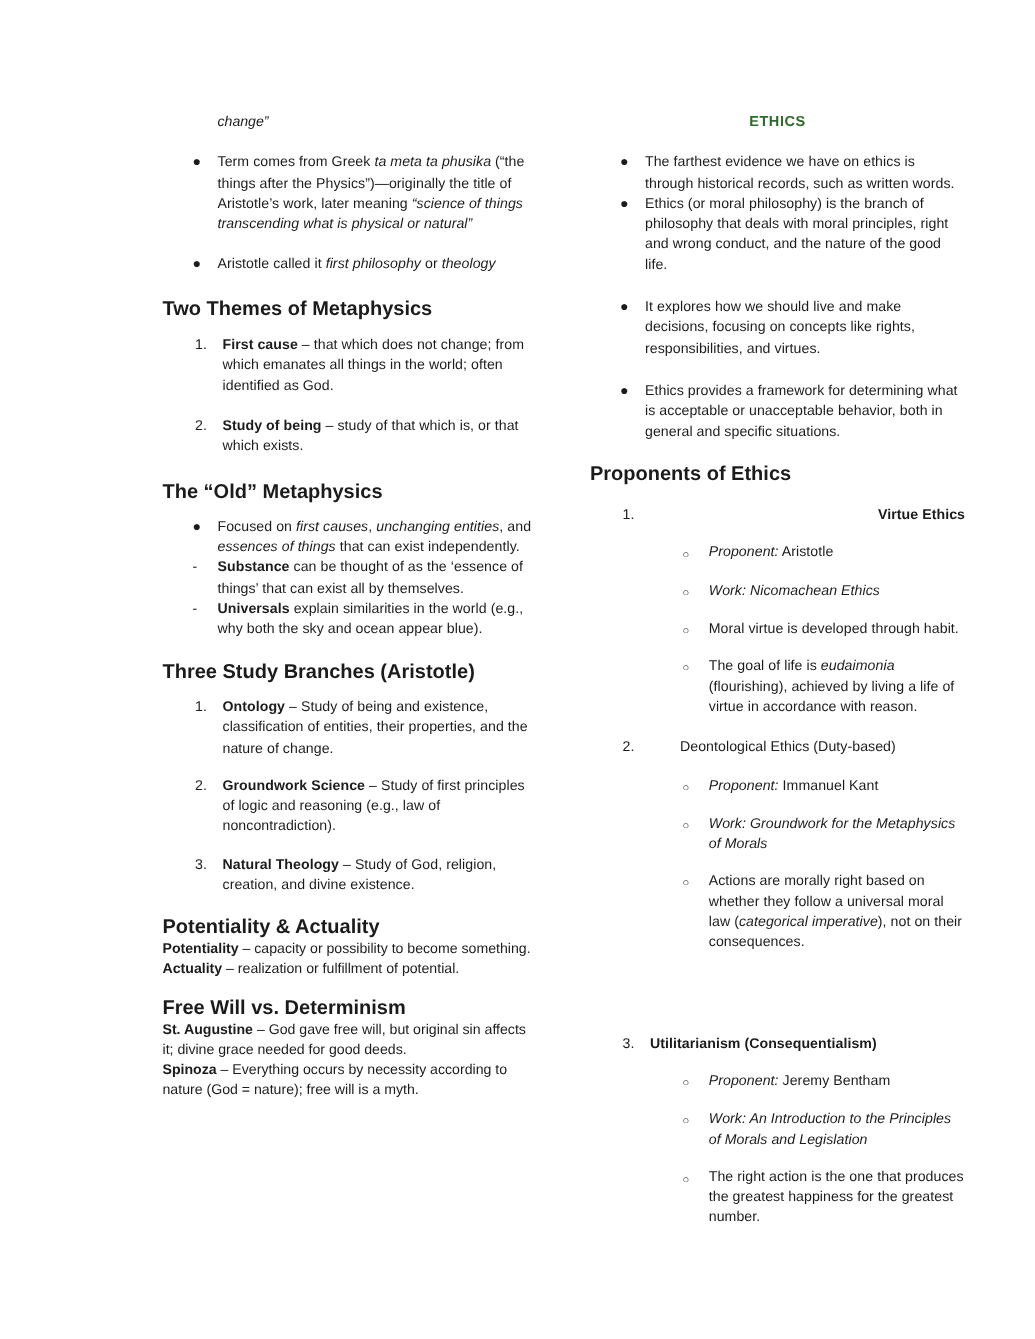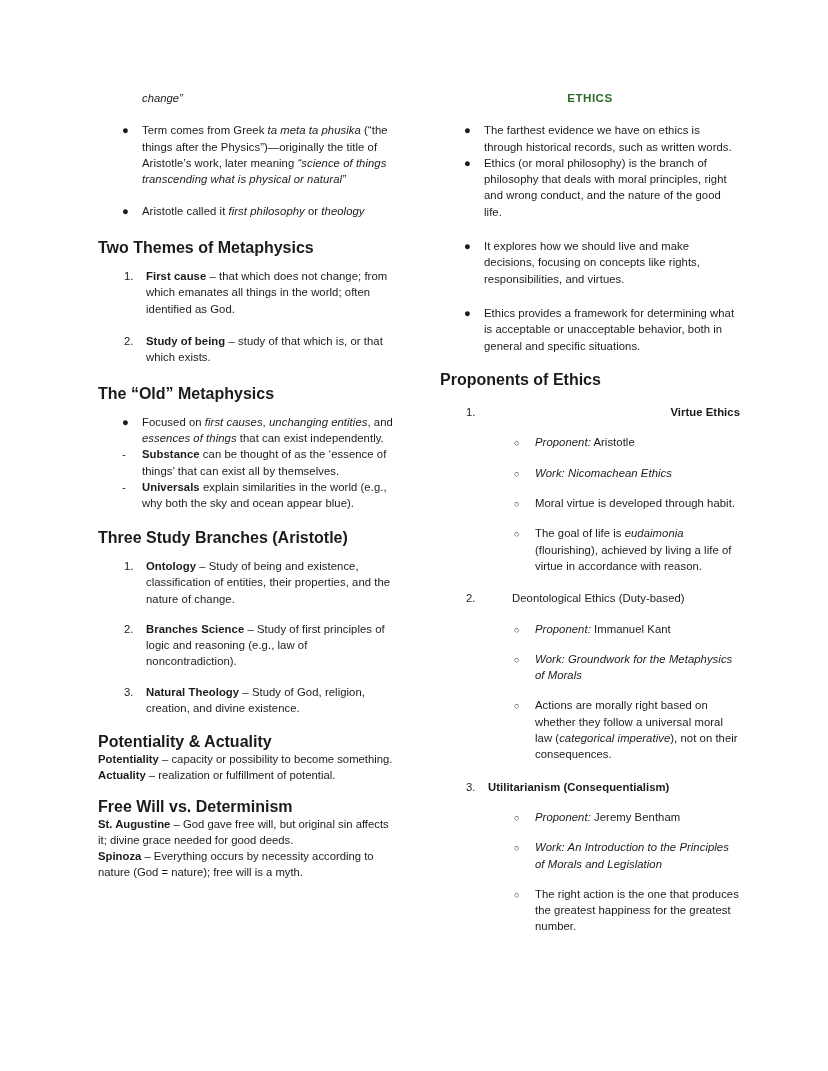--- a/index.html
+++ b/index.html
@@ -27,20 +27,21 @@
 
   .columns {
     display: flex;
     align-items: flex-start;
     gap: 38px;
   }
 
   .col {
     width: 300px;
     flex: 0 0 300px;
+    margin-left: 32px;
   }
   .col-right {
     width: 300px;
     flex: 0 0 300px;
     margin-left: 4px;
   }
 
   
   .blk {
     font-size: 11.3px;
@@ -216,21 +217,21 @@
       <div class="sp-12"></div>
 
       <div>
         <div class="li li-num blk">
           <span class="marker">1.</span>
           <span class="body-text"><b>Ontology</b> – Study of being and existence, classification of entities, their properties, and the nature of change.</span>
         </div>
         <div class="sp-14"></div>
         <div class="li li-num blk">
           <span class="marker">2.</span>
-          <span class="body-text"><b>Branches Science</b> – Study of first principles of logic and reasoning (e.g., law of noncontradiction).</span>
+          <span class="body-text"><b>Groundwork Science</b> – Study of first principles of logic and reasoning (e.g., law of noncontradiction).</span>
         </div>
         <div class="sp-14"></div>
         <div class="li li-num blk">
           <span class="marker">3.</span>
           <span class="body-text"><b>Natural Theology</b> – Study of God, religion, creation, and divine existence.</span>
         </div>
       </div>
 
       <div class="sp-18"></div>
 
@@ -328,21 +329,21 @@
           <span class="marker">○</span>
           <span class="body-text">Actions are morally right based on whether they follow a universal moral law (<i>categorical imperative</i>), not on their consequences.</span>
         </div>
       </div>
 
       <div class="sp-16"></div>
 
       <div>
         <div class="li li-num blk">
           <span class="marker">3.</span>
-          <span class="body-text" style="font-weight:bold;">Utilitarianism (Consequentialism)</span>
+          <span class="body-text" style="font-weight:bold;margin-top:48px;">Utilitarianism (Consequentialism)</span>
         </div>
         <div class="sp-14"></div>
         <div class="li li-circle blk">
           <span class="marker">○</span>
           <span class="body-text"><i>Proponent:</i> Jeremy Bentham</span>
         </div>
         <div class="sp-14"></div>
         <div class="li li-circle blk">
           <span class="marker">○</span>
           <span class="body-text"><i>Work: An Introduction to the Principles of Morals and Legislation</i></span>

